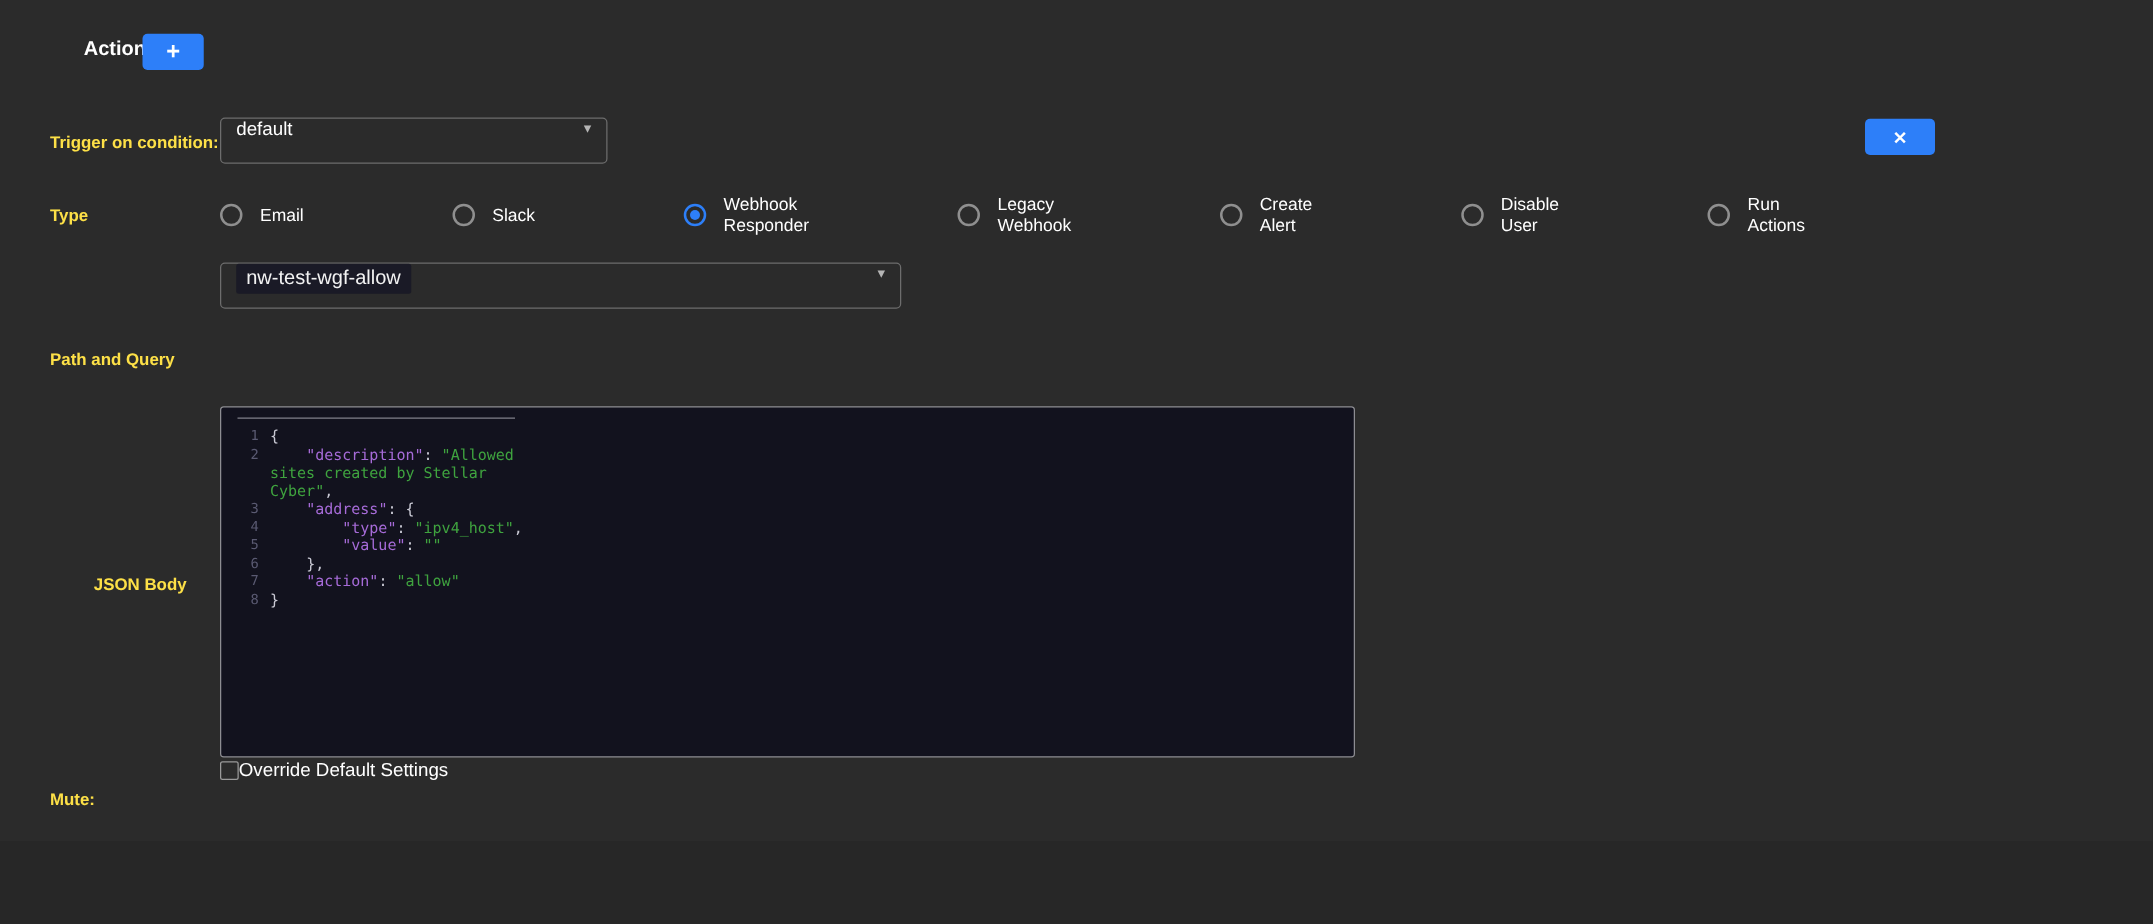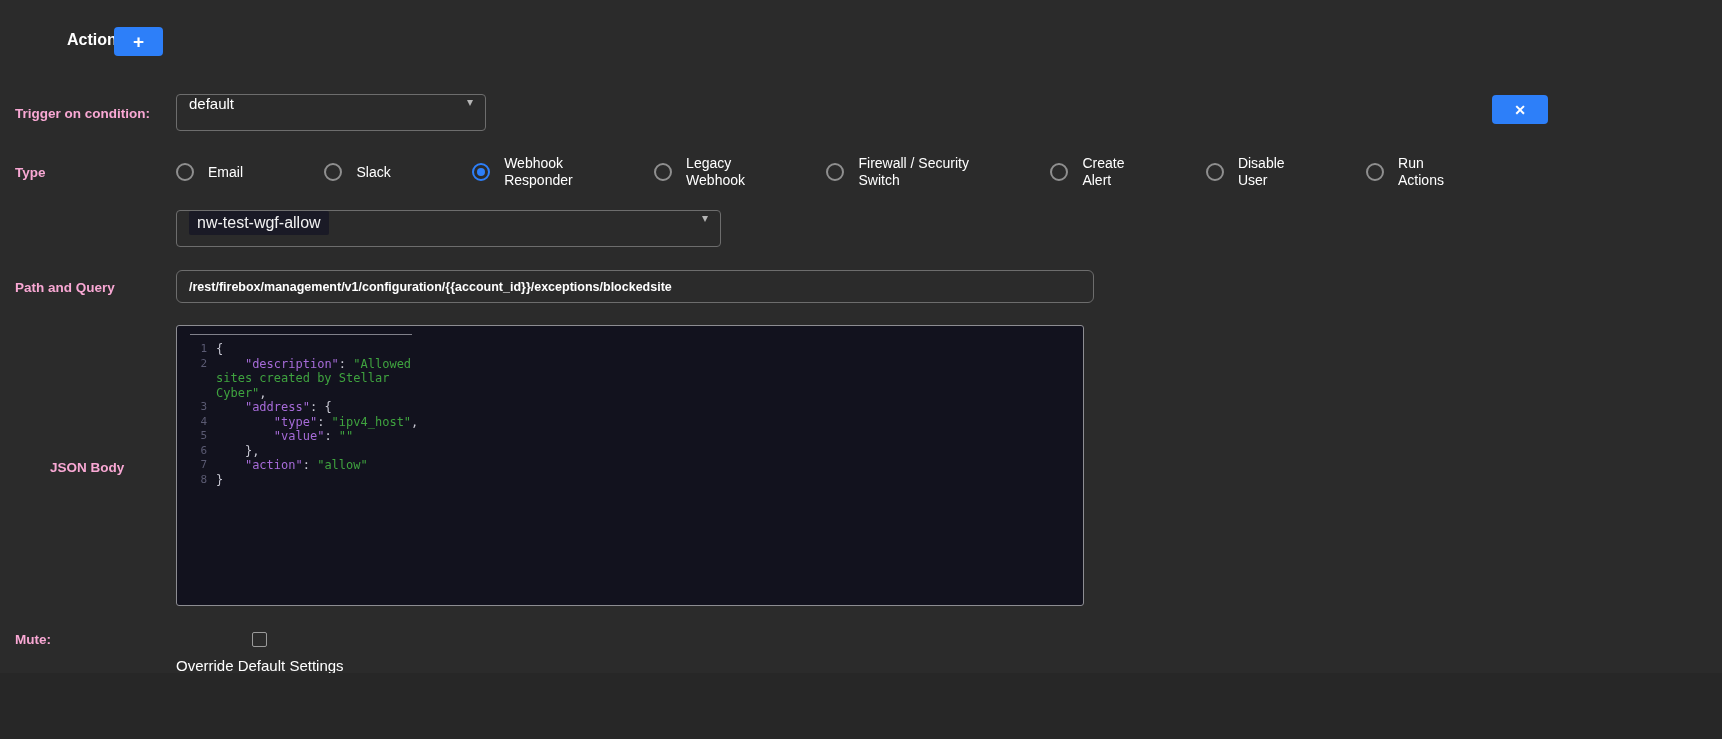--- a/index.html
+++ b/index.html
@@ -8,21 +8,21 @@
     font-family:"Liberation Sans",sans-serif; }
   .panel { position:relative; width:1722px; height:739px; background:var(--page-bg,#2b2b2b); }
   .bottom-strip { position:absolute; left:0; right:0; bottom:0; height:66px; background:#272727; }
 
   .actions-label { position:absolute; left:30px; top:31px; font-size:16px; font-weight:700;margin-left:37px; }
   .btn-blue { display:flex; align-items:center; justify-content:center;
     background:var(--accent-blue,#2d7ff9); color:#fff; border:none; border-radius:4px; cursor:pointer; }
   .add-btn { position:absolute; left:114px; top:27px; width:49px; height:29px; font-size:19px; font-weight:700; }
   .remove-btn { position:absolute; left:1492px; top:95px; width:56px; height:29px; font-size:14px; font-weight:700; }
 
-  .field-label { position:absolute; left:15px; font-size:13.5px; font-weight:700; color:#f9a8d4; }
+  .field-label { position:absolute; left:40px; font-size:13.5px; font-weight:700; color:#fde047; }
   .trigger-label { top:106px; }
   .type-label { top:165px;text-align:right; }
   .path-label { top:280px; }
   .json-label { top:460px;margin-left:35px; }
   .mute-label { top:632px;text-align:right; }
 
   .select { position:absolute; display:flex; align-items:flex-start;
     border:1px solid #6d6d6d; border-radius:4px; padding:0 12px; font-size:15px; cursor:pointer; }
   .trigger-select { left:176px; top:94px; width:310px; height:37px; }
   .responder-select { left:176px; top:210px; width:545px; height:37px; }
@@ -49,21 +49,21 @@
   .code-lines { padding:16px 8px 0 6px; }
   .code-line { display:flex; align-items:flex-start; }
   .ln { width:24px; flex-shrink:0; text-align:right; margin-right:9px;
     color:#5a5a72; font-size:11px; line-height:14.5px; }
   .code { width:210px; white-space:pre-wrap; overflow-wrap:break-word;
     font-size:12px; line-height:14.5px; color:#c9c9d4; }
   .tk-k { color:var(--json-key,#a66bd8); }
   .tk-s { color:var(--json-string,#3fa33f); }
   .tk-p { color:#c9c9d4; }
 
-  .checkbox-row { position:absolute; left:176px; top:632px; display:flex; align-items:center; gap:10px; cursor:pointer;flex-direction:column; }
+  .checkbox-row { position:absolute; left:176px; top:608px; display:flex; align-items:center; cursor:pointer; }
   .checkbox { width:15px; height:15px; border:1.5px solid #9a9a9a; border-radius:2px; background:transparent; flex-shrink:0; }
   .cb-label { font-size:15px; color:#fff; }
 </style>
 </head>
 <body>
 
 <div class="panel">
 
   <span class="actions-label">Actions:</span>
   <button class="btn-blue add-btn">+</button>
@@ -91,25 +91,20 @@
       <span class="radio-label">Webhook
 Responder</span>
     </label>
     <label class="radio-option">
       <span class="radio"></span>
       <span class="radio-label">Legacy
 Webhook</span>
     </label>
     <label class="radio-option">
       <span class="radio"></span>
-      <span class="radio-label">Firewall / Security
-Switch</span>
-    </label>
-    <label class="radio-option">
-      <span class="radio"></span>
       <span class="radio-label">Create
 Alert</span>
     </label>
     <label class="radio-option">
       <span class="radio"></span>
       <span class="radio-label">Disable
 User</span>
     </label>
     <label class="radio-option">
       <span class="radio"></span>
@@ -117,21 +112,20 @@
 Actions</span>
     </label>
   </div>
 
   <div class="select responder-select">
     <span class="chip">nw-test-wgf-allow</span>
     <span class="caret">▾</span>
   </div>
 
   <span class="field-label path-label">Path and Query</span>
-  <input class="path-input" value="/rest/firebox/management/v1/configuration/{{account_id}}/exceptions/blockedsite" style="">
 
   <span class="field-label json-label">JSON Body</span>
   <div class="code-editor">
     <div class="code-topline"></div>
     <div class="code-lines">
         <div class="code-line">
           <span class="ln">1</span>
           <span class="code"><span class="tk-p">{</span></span>
         </div>
         <div class="code-line">

